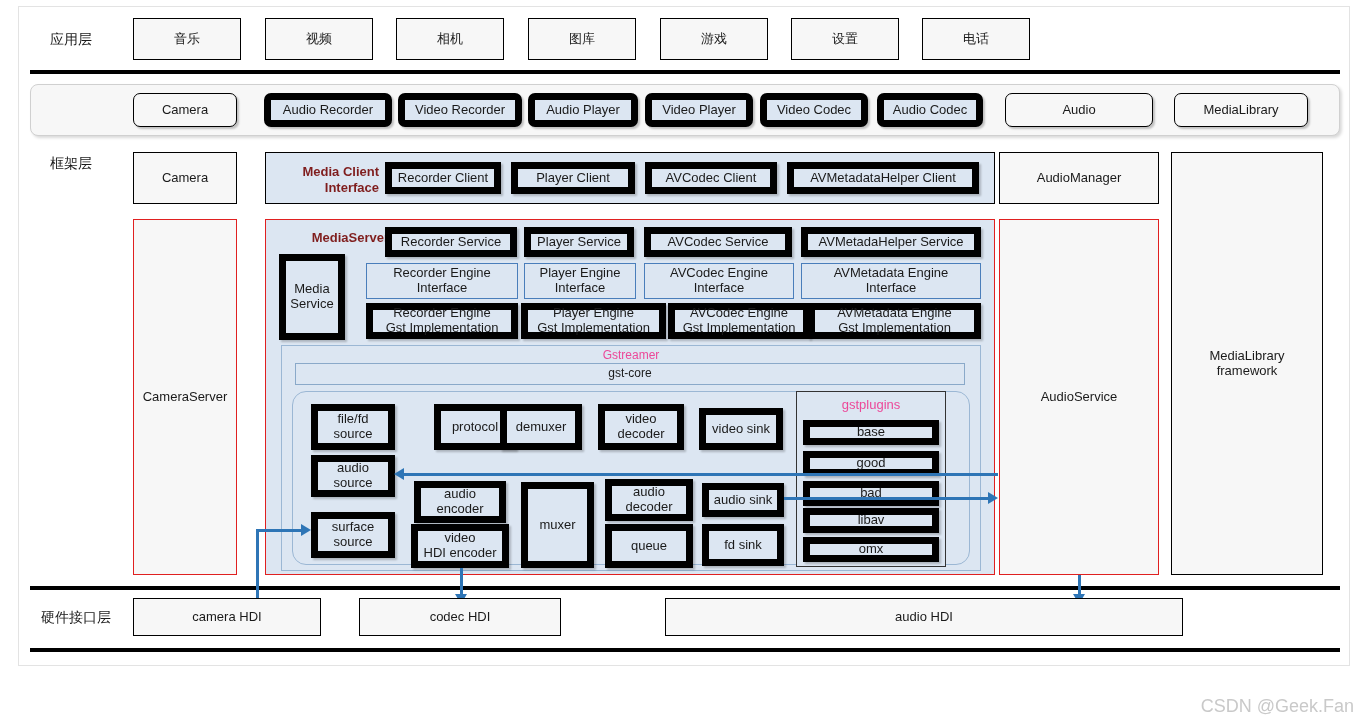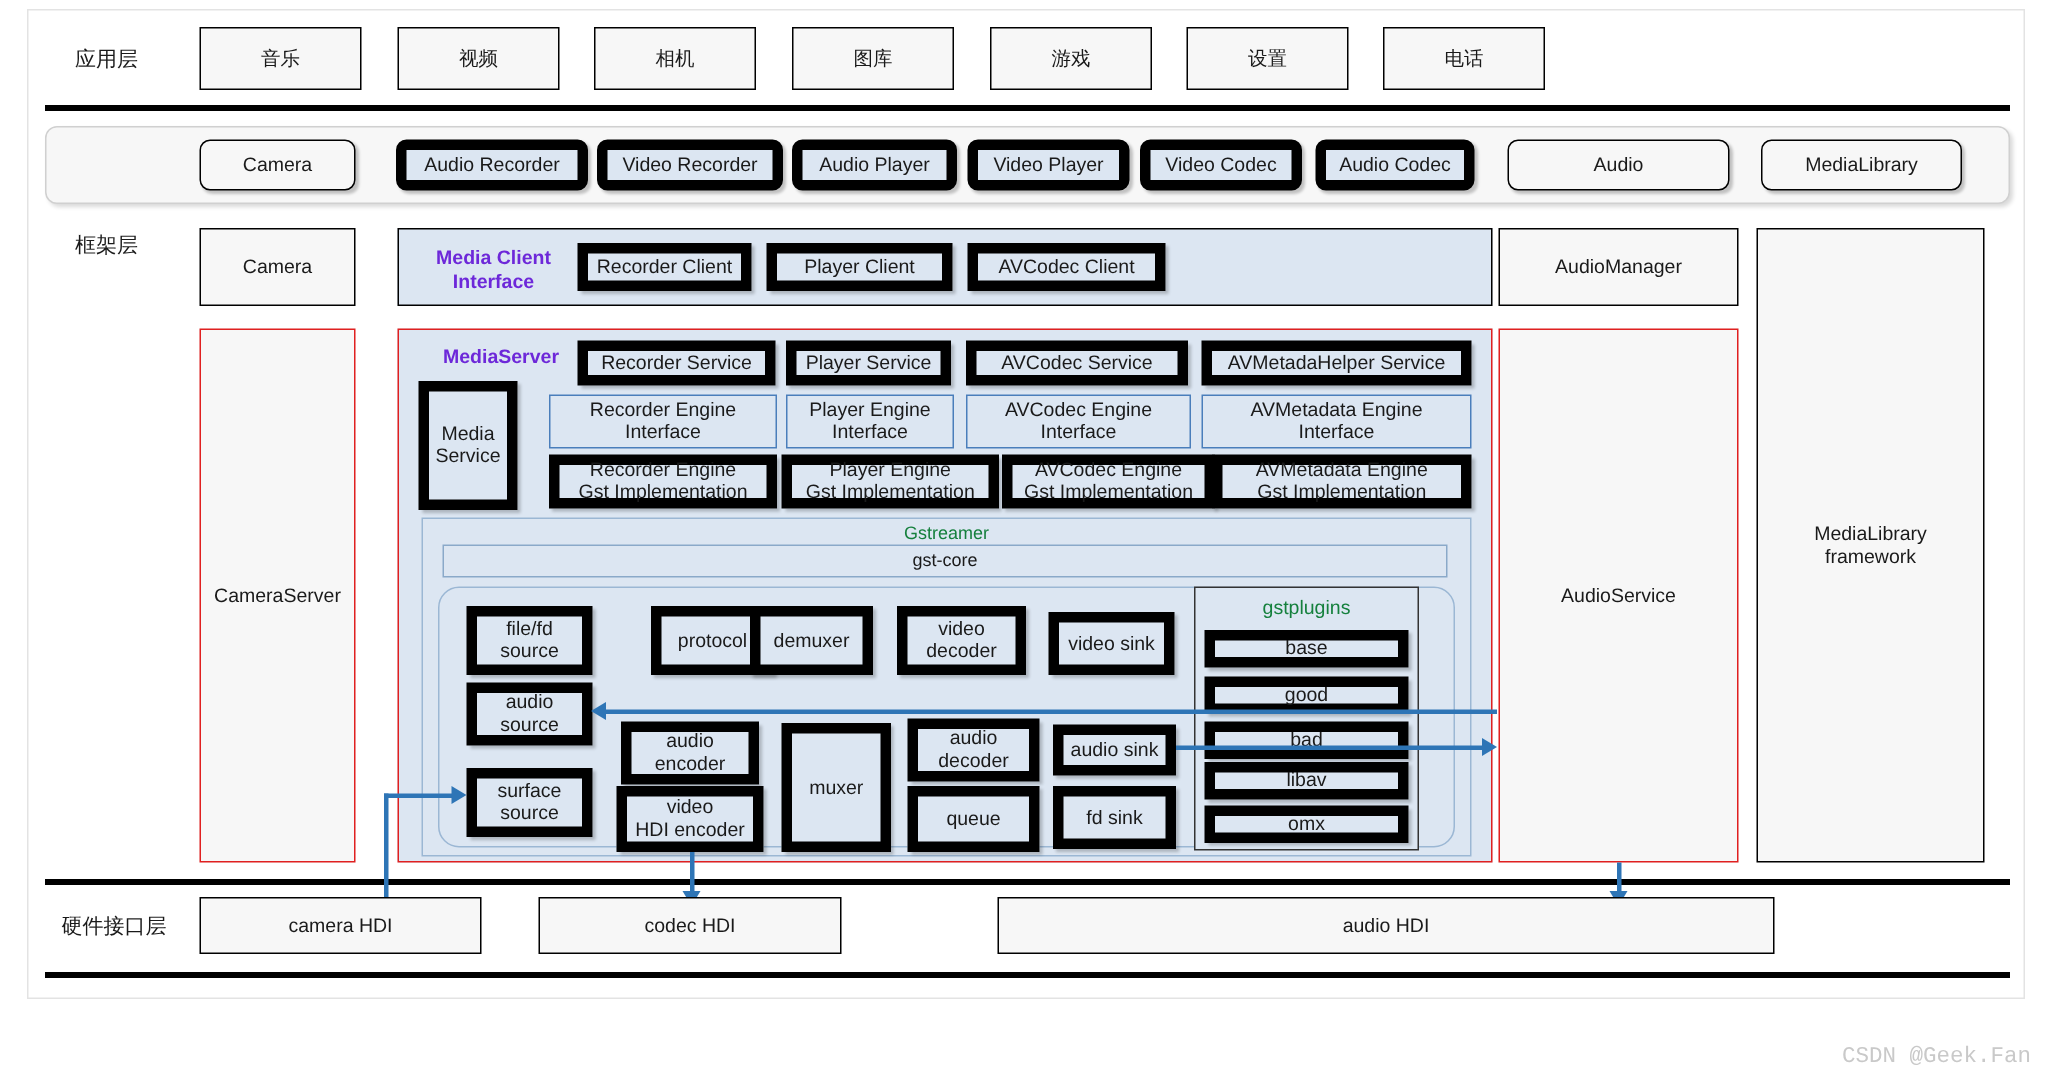--- a/index.html
+++ b/index.html
@@ -51,42 +51,42 @@
   .panel.redline { border:1px solid #e02020; }
   .panel.nb { border:1px solid #9bb7d4; }
 
   .iface-band {
     position:absolute; left:30px; top:84px; width:1310px; height:52px;
     background:#f7f7f7; border:1px solid #d0d0d0; border-radius:8px;
     box-shadow:2px 2px 3px rgba(0,0,0,0.15);
   }
 
   .hdr-title {
-    position:absolute; font-weight:bold; font-size:13px; color:#6d28d9;
-    text-align:center; line-height:1.2;
+    position:absolute; font-weight:bold; font-size:13px; color:#7f1d1d;
+    text-align:right; line-height:1.2;
   }
 
   .gst-label {
-    position:absolute; font-size:12px; color:#15803d; text-align:center;
+    position:absolute; font-size:12px; color:#ec4899; text-align:center;
   }
 
   
   .arrow-h { position:absolute; height:3px; background:#2e75b6; }
   .arrow-v { position:absolute; width:3px; background:#2e75b6; }
   .ah-left, .ah-right, .av-down, .av-up { position:absolute; width:0; height:0; }
   .ah-left  { border-top:6px solid transparent; border-bottom:6px solid transparent; border-right:10px solid #2e75b6; }
   .ah-right { border-top:6px solid transparent; border-bottom:6px solid transparent; border-left:10px solid #2e75b6; }
   .av-down  { border-left:6px solid transparent; border-right:6px solid transparent; border-top:10px solid #2e75b6; }
 
   
   .legend { position:absolute; left:0; top:672px; width:1368px; height:47px; }
 
   .watermark {
-    position:absolute; right:14px; top:696px; font-size:15px; color:#c9c9c9;
-    font-family:Liberation Mono, monospace;
+    position:absolute; right:14px; top:696px; font-size:18px; color:#c9c9c9;
+    font-family:Liberation Sans, sans-serif;
   }
 </style>
 </head>
 <body>
 
 <div id="root">
 
   <div class="frame"></div>
 
   <div class="hr" style="top:70px"></div>
@@ -160,20 +160,23 @@
   </div>
   <div class="box blue" style="left:385px; top:162px; width:116px; height:32px;">
       <span>Recorder Client</span>
     </div>
   <div class="box blue" style="left:511px; top:162px; width:124px; height:32px;">
       <span>Player Client</span>
     </div>
   <div class="box blue" style="left:645px; top:162px; width:132px; height:32px;">
       <span>AVCodec Client</span>
     </div>
+  <div class="box blue" style="left:787px; top:162px; width:192px; height:32px;">
+      <span>AVMetadataHelper Client</span>
+    </div>
 
   <div class="box plain" style="left:999px; top:152px; width:160px; height:52px;">
       <span>AudioManager</span>
     </div>
 
   <div class="box plain" style="left:1171px; top:152px; width:152px; height:423px; flex-direction:column;">
     <div>MediaLibrary</div>
     <div>framework</div>
   </div>
 

